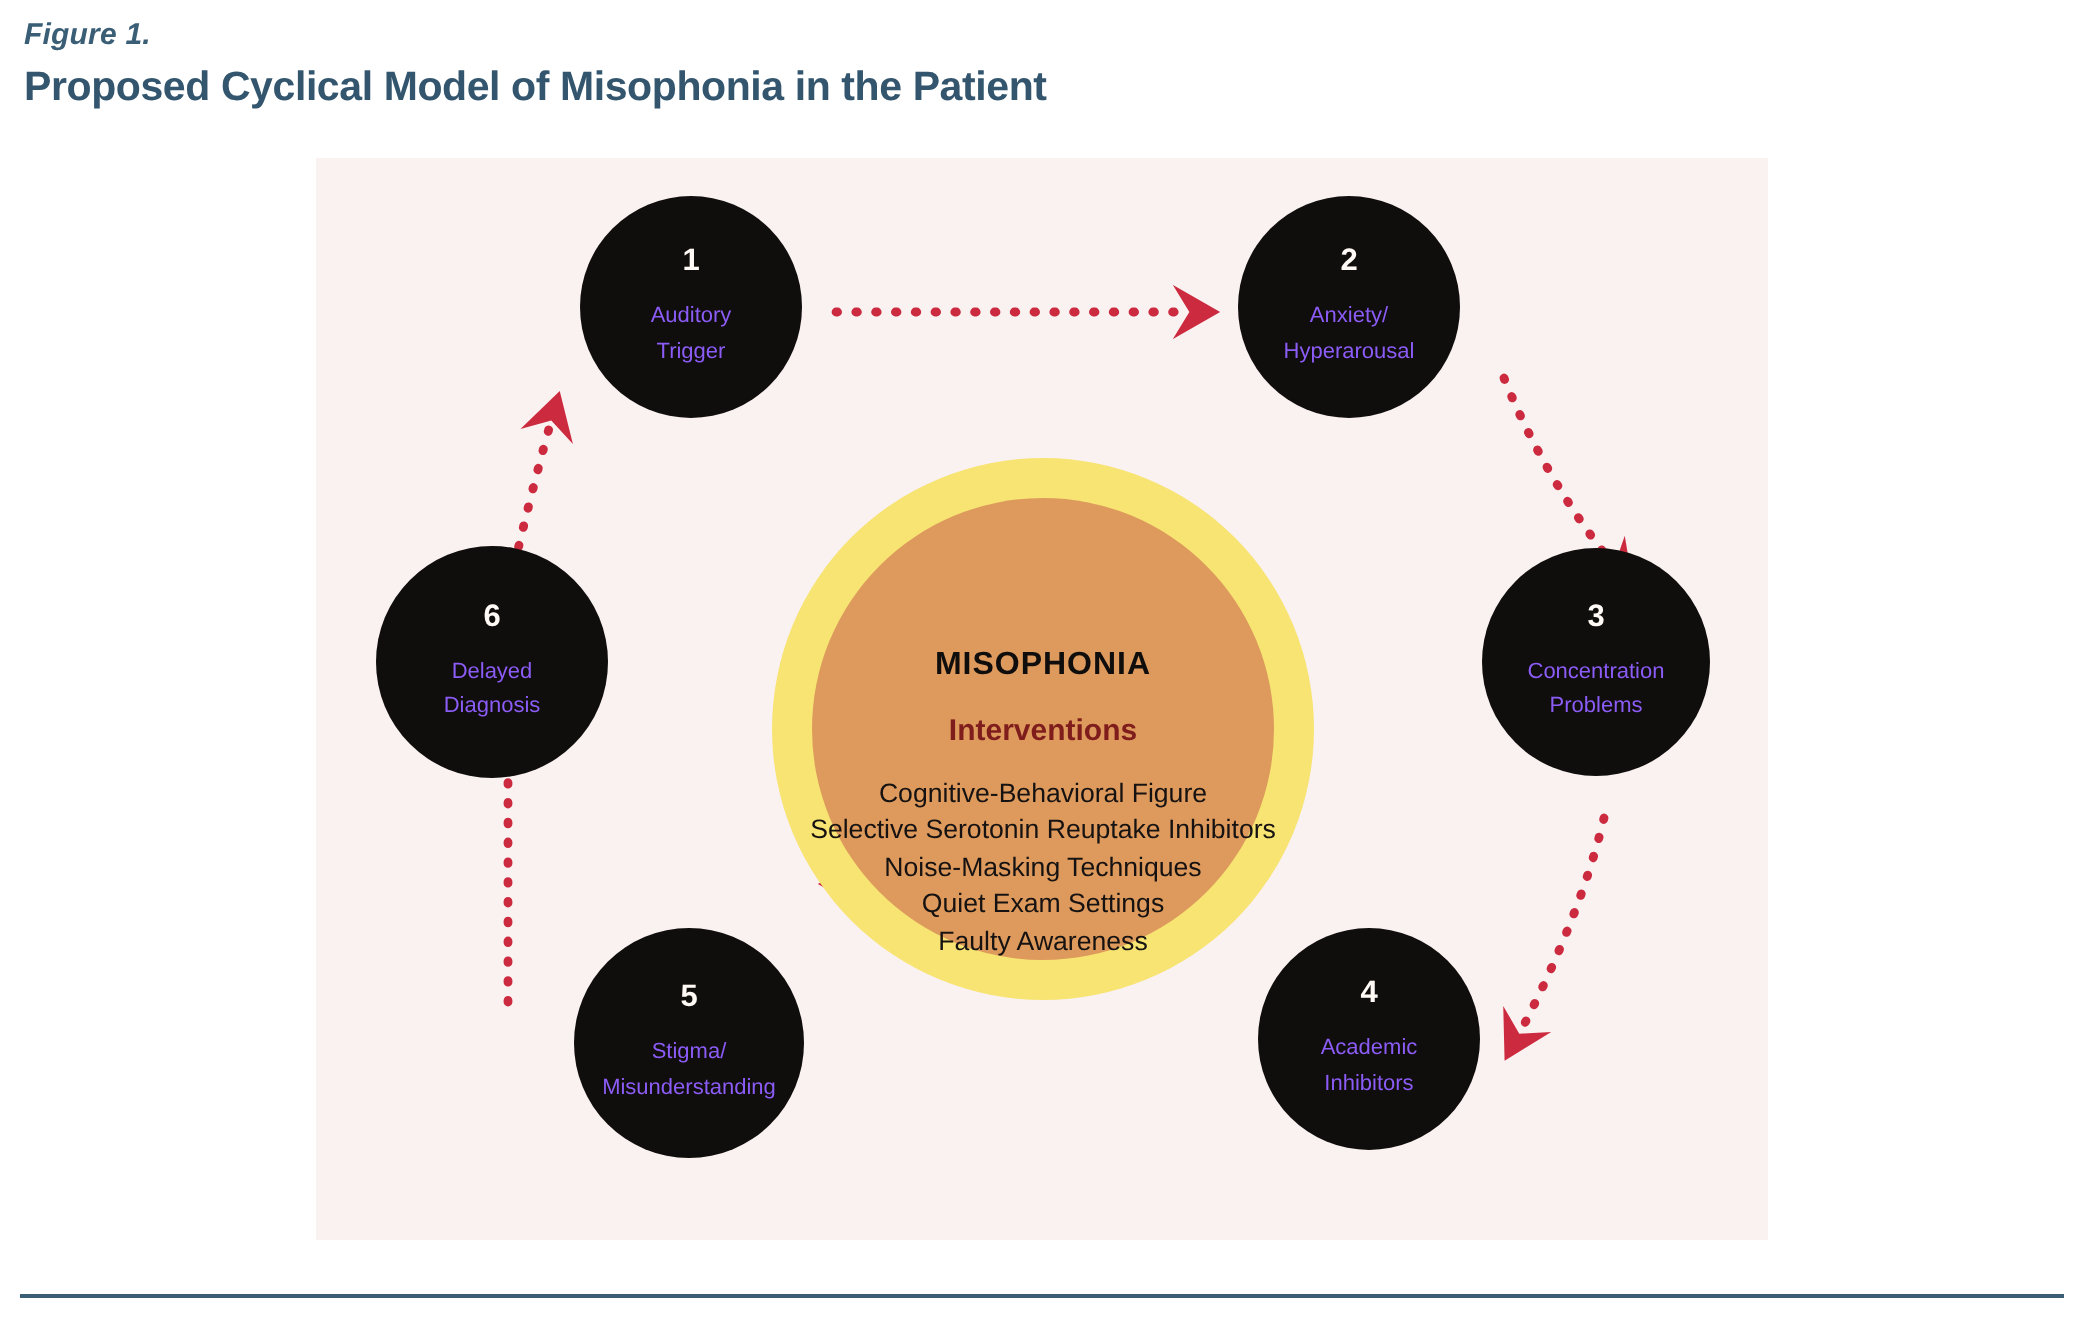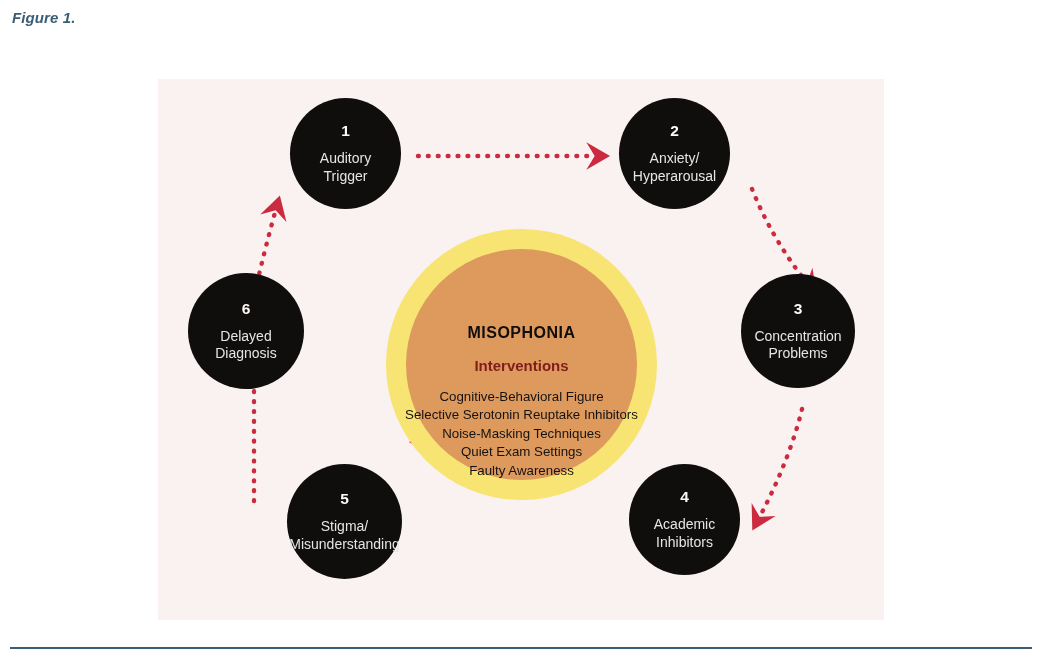--- a/index.html
+++ b/index.html
@@ -71,23 +71,23 @@
     text-align: center;
   }
   .node-num {
     font-size: 15.5px;
     font-weight: bold;
     color: #fffaf6;
     line-height: 17px;
     margin-bottom: 11px;
   }
   .node-label {
-    font-size: 14px;
+    font-size: 11px;
     line-height: 17.5px;
-    color: #e5e5e5;
+    color: #8b5cf6;
     padding: 0 6px;
     white-space: pre-line;
   }
   .hub {
     position: absolute;
     left: 228px;
     top: 150px;
     width: 271px;
     height: 271px;
     border-radius: 50%;
@@ -138,20 +138,21 @@
     width: 1022px;
     height: 2px;
     background: #3a5e76;
   }
 </style>
 </head>
 <body>
 
 <div class="figure-header">
   <div class="figure-label">Figure 1.</div>
+  <div class="figure-title">Proposed Cyclical Model of Misophonia in the Patient</div>
 </div>
 
 <div class="panel">
   <div class="diagram">
 
     <svg class="arrow-layer" viewBox="0 0 726 541">
       <defs>
         <marker id="ah-r" markerWidth="7" markerHeight="7" refX="2.2" refY="3.5" orient="auto">
           <path d="M0,0.4 L5.4,3.5 L0,6.6 L1.9,3.5 Z" fill="#cc2b3f"></path>
         </marker>

